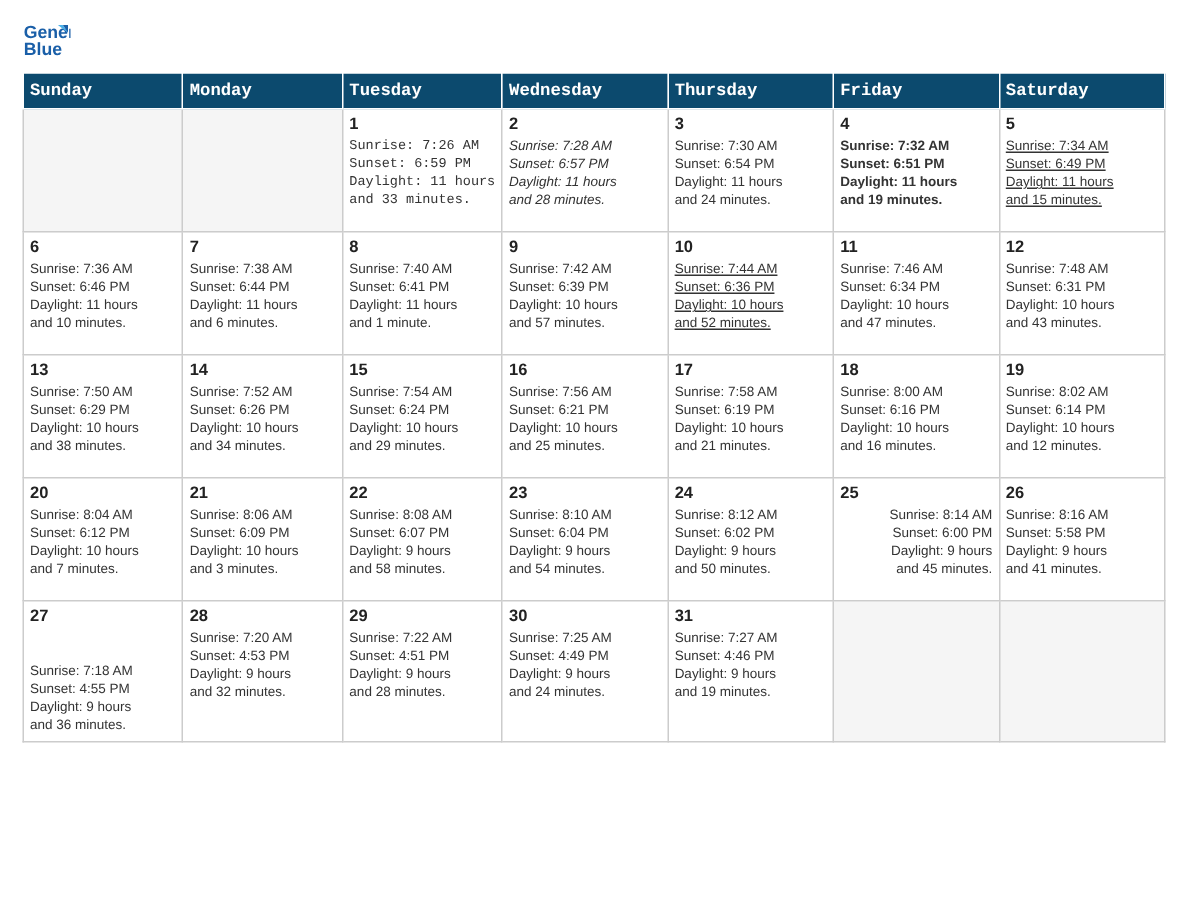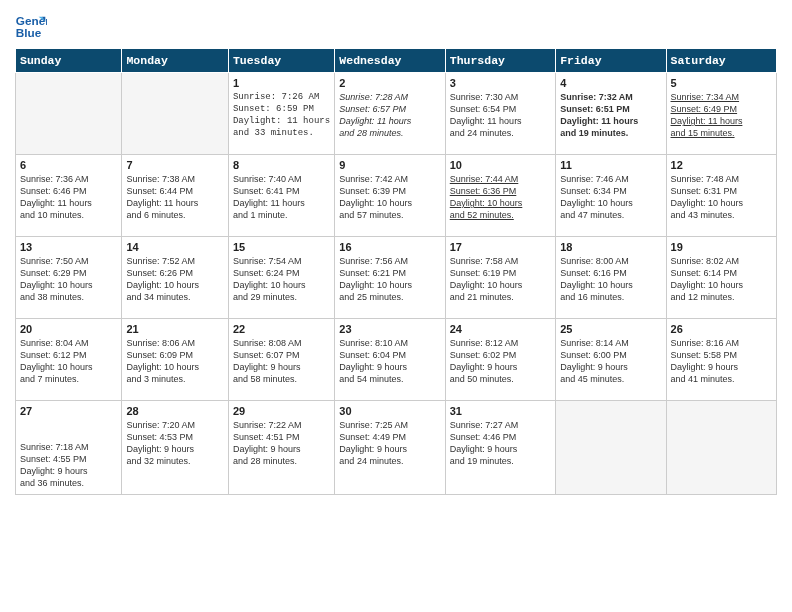--- a/index.html
+++ b/index.html
@@ -308,21 +308,21 @@
           </td>
           <td>
             <span class="day-num">24</span>
             <div class="day-detail" style="white-space: pre-line;">Sunrise: 8:12 AM
 Sunset: 6:02 PM
 Daylight: 9 hours
 and 50 minutes.</div>
           </td>
           <td>
             <span class="day-num">25</span>
-            <div class="day-detail" style="white-space: pre-line;">Sunrise: 8:14 AM
+            <div class="day-detail" style="white-space: pre-line; text-align: right;">Sunrise: 8:14 AM
 Sunset: 6:00 PM
 Daylight: 9 hours
 and 45 minutes.</div>
           </td>
           <td>
             <span class="day-num">26</span>
             <div class="day-detail" style="white-space: pre-line;">Sunrise: 8:16 AM
 Sunset: 5:58 PM
 Daylight: 9 hours
 and 41 minutes.</div>

